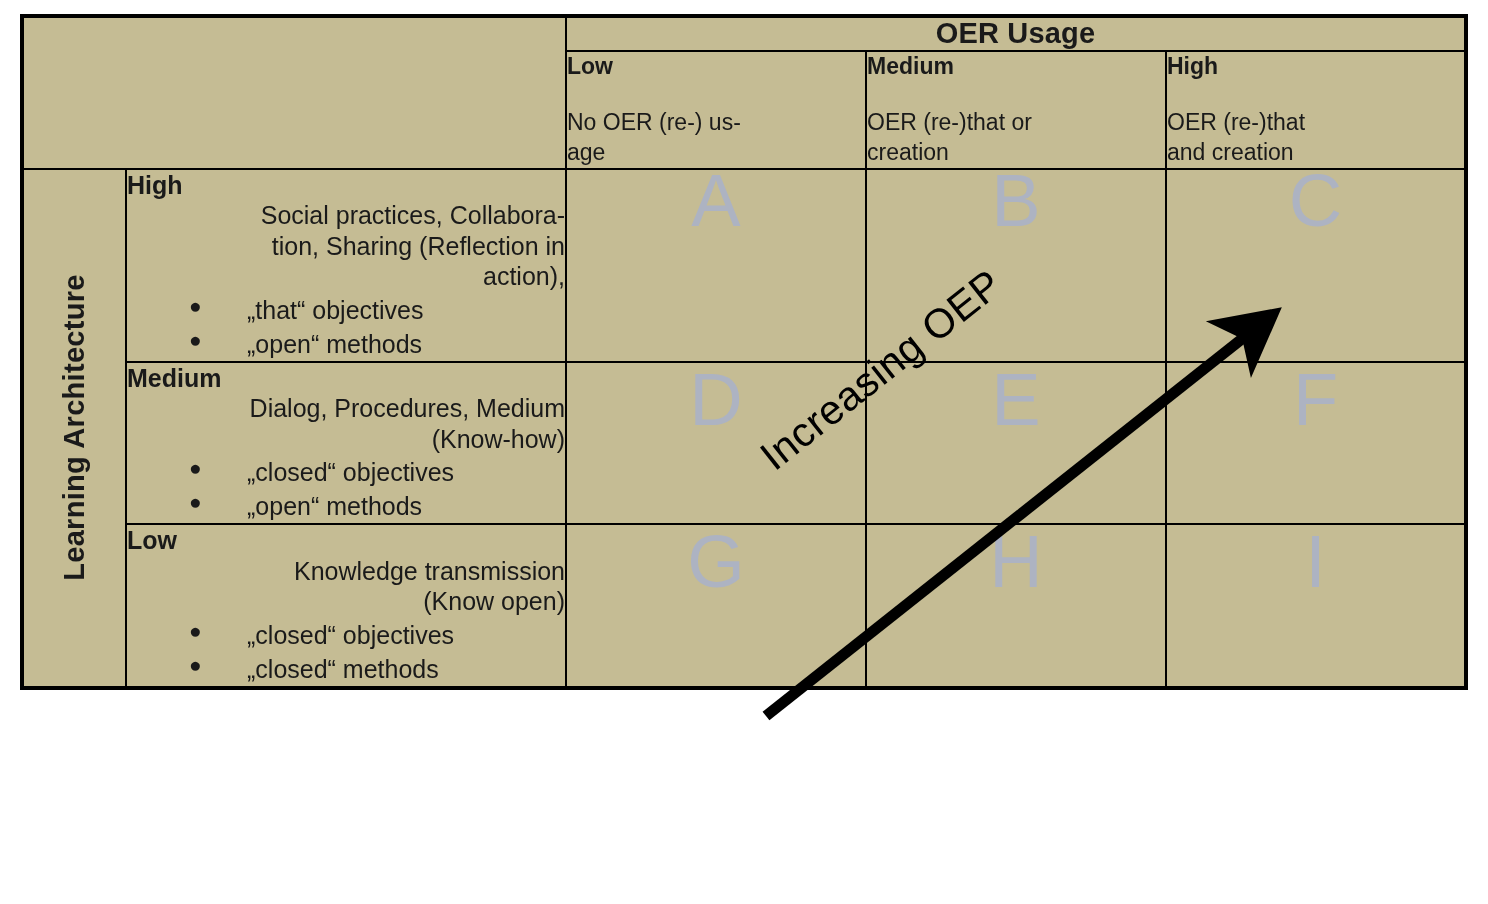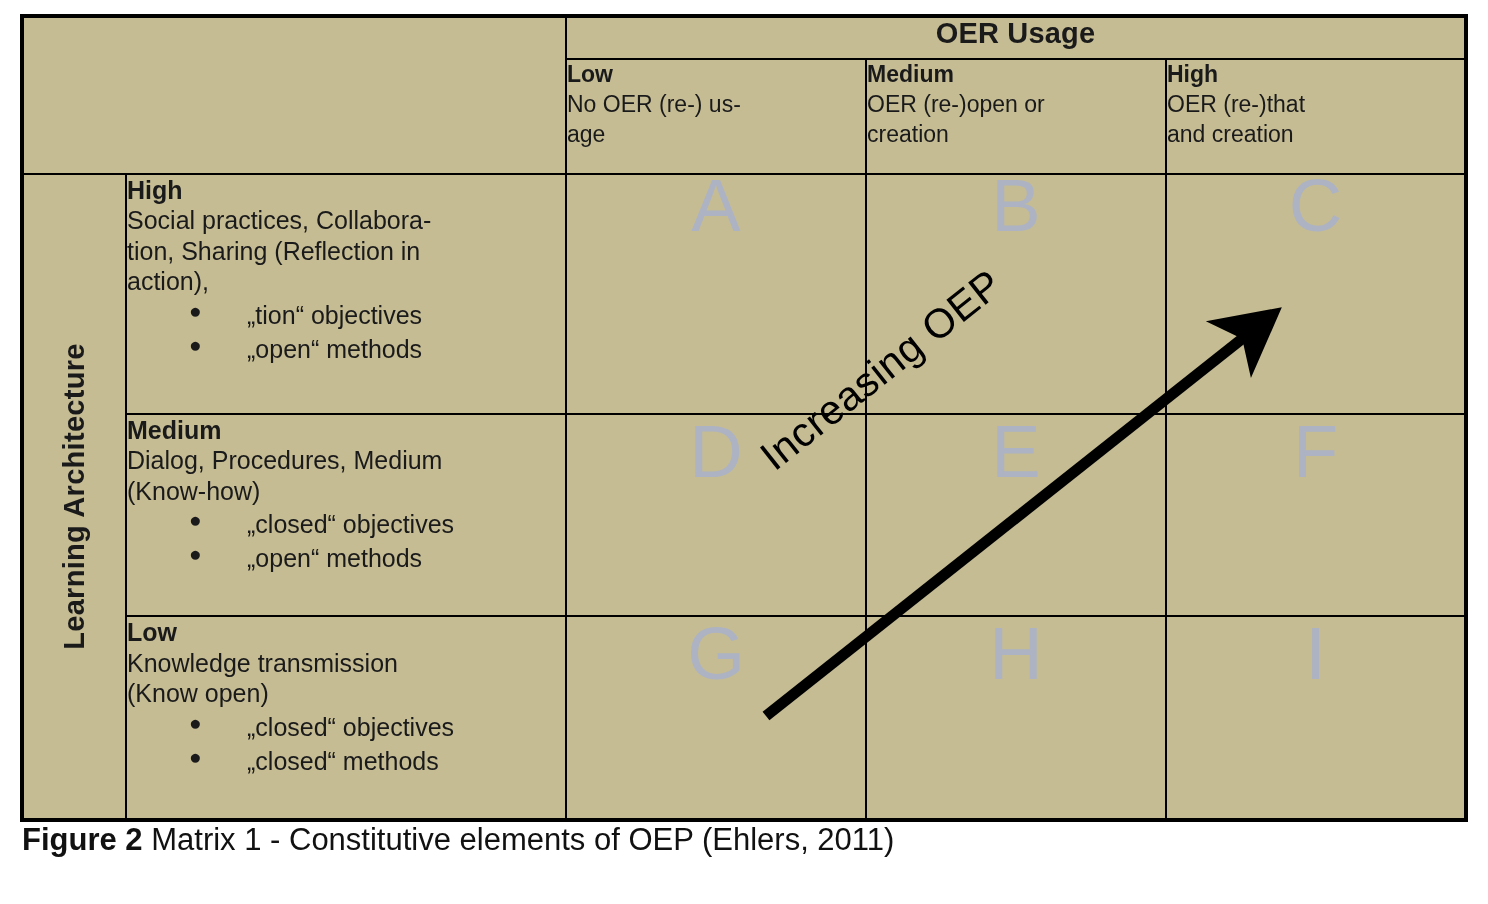--- a/index.html
+++ b/index.html
@@ -28,21 +28,21 @@
     left: 20px;
     top: 14px;
     width: 1426px;
     height: 762px;
   }
 
   table.matrix {
     border-collapse: collapse;
     table-layout: fixed;
     width: 1426px;
-    height: 808px;
+    height: 660px;
     background: #c5bc94;
     border: 4px solid #000;
   }
   table.matrix td {
     border: 2px solid #000;
     background: #c5bc94;
     vertical-align: top;
     padding: 0;
     color: #1a1a1a;
   }
@@ -71,20 +71,21 @@
     font-size: 23px;
     line-height: 1.30;
   }
   .colhead .hl {
     font-weight: bold;
     display: block;
   }
   .colhead .hd {
     display: block;
     white-space: pre-line;
+    margin-top: 26px;
   }
 
   
   td.axis-rot {
     position: relative;
     border-top: 2px solid #000;
     border-left: none;
   }
   .axis-rot-inner {
     position: absolute;
@@ -107,20 +108,21 @@
     font-size: 25px;
     line-height: 1.22;
   }
   .desc .lvl {
     font-weight: bold;
     display: block;
   }
   .desc .body {
     display: block;
     white-space: pre-line;
+    text-align: right;
   }
   .desc ul {
     margin: 1px 0 0 0;
     padding: 0 0 0 62px;
     list-style: none;
   }
   .desc ul li {
     position: relative;
     padding-left: 58px;
     line-height: 1.36;
@@ -205,21 +207,21 @@
         </tr>
 
         <tr>
           <td class="colhead">
             <span class="hl">Low</span>
             <span class="hd">No OER (re-) us-
 age</span>
           </td>
           <td class="colhead">
             <span class="hl">Medium</span>
-            <span class="hd">OER (re-)open  or
+            <span class="hd">OER (re-)that  or
 creation</span>
           </td>
           <td class="colhead">
             <span class="hl">High</span>
             <span class="hd">OER (re-)that
 and creation</span>
           </td>
         </tr>
 
         <tr class="r1">
@@ -227,21 +229,21 @@
             <div class="axis-rot-inner">
               <span class="axis-rot-text">Learning Architecture</span>
             </div>
           </td>
           <td class="desc">
             <span class="lvl">High</span>
             <span class="body">Social practices, Collabora-
 tion, Sharing (Reflection in
 action),</span>
             <ul>
-              <li><span class="bullet">●</span><span>„tion“ objectives</span></li>
+              <li><span class="bullet">●</span><span>„that“ objectives</span></li>
               <li><span class="bullet">●</span><span>„open“ methods</span></li>
             </ul>
           </td>
           <td class="gridcell">
               <span class="gridletter">A</span>
             </td>
           <td class="gridcell">
               <span class="gridletter">B</span>
             </td>
           <td class="gridcell">
@@ -299,17 +301,14 @@
       <defs>
         <marker id="arrowHead" markerWidth="7" markerHeight="7" refX="4.3" refY="3.5" orient="auto" markerUnits="strokeWidth">
           <path d="M0.4,0.2 L6.6,3.5 L0.4,6.8 L2.0,3.5 Z" fill="#000"></path>
         </marker>
       </defs>
       <line x1="766" y1="716" x2="1262" y2="323" stroke="#000" stroke-width="11" stroke-linecap="butt" marker-end="url(#arrowHead)"></line>
     </svg>
     <div id="arrow-label">Increasing OEP</div>
   </div>
 
-  <div id="caption">
-    <span class="figno">Figure 2</span><span> Matrix 1 - Constitutive elements of OEP (Ehlers, 2011)</span>
-  </div>
 
 </div>
 
 </body></html>

